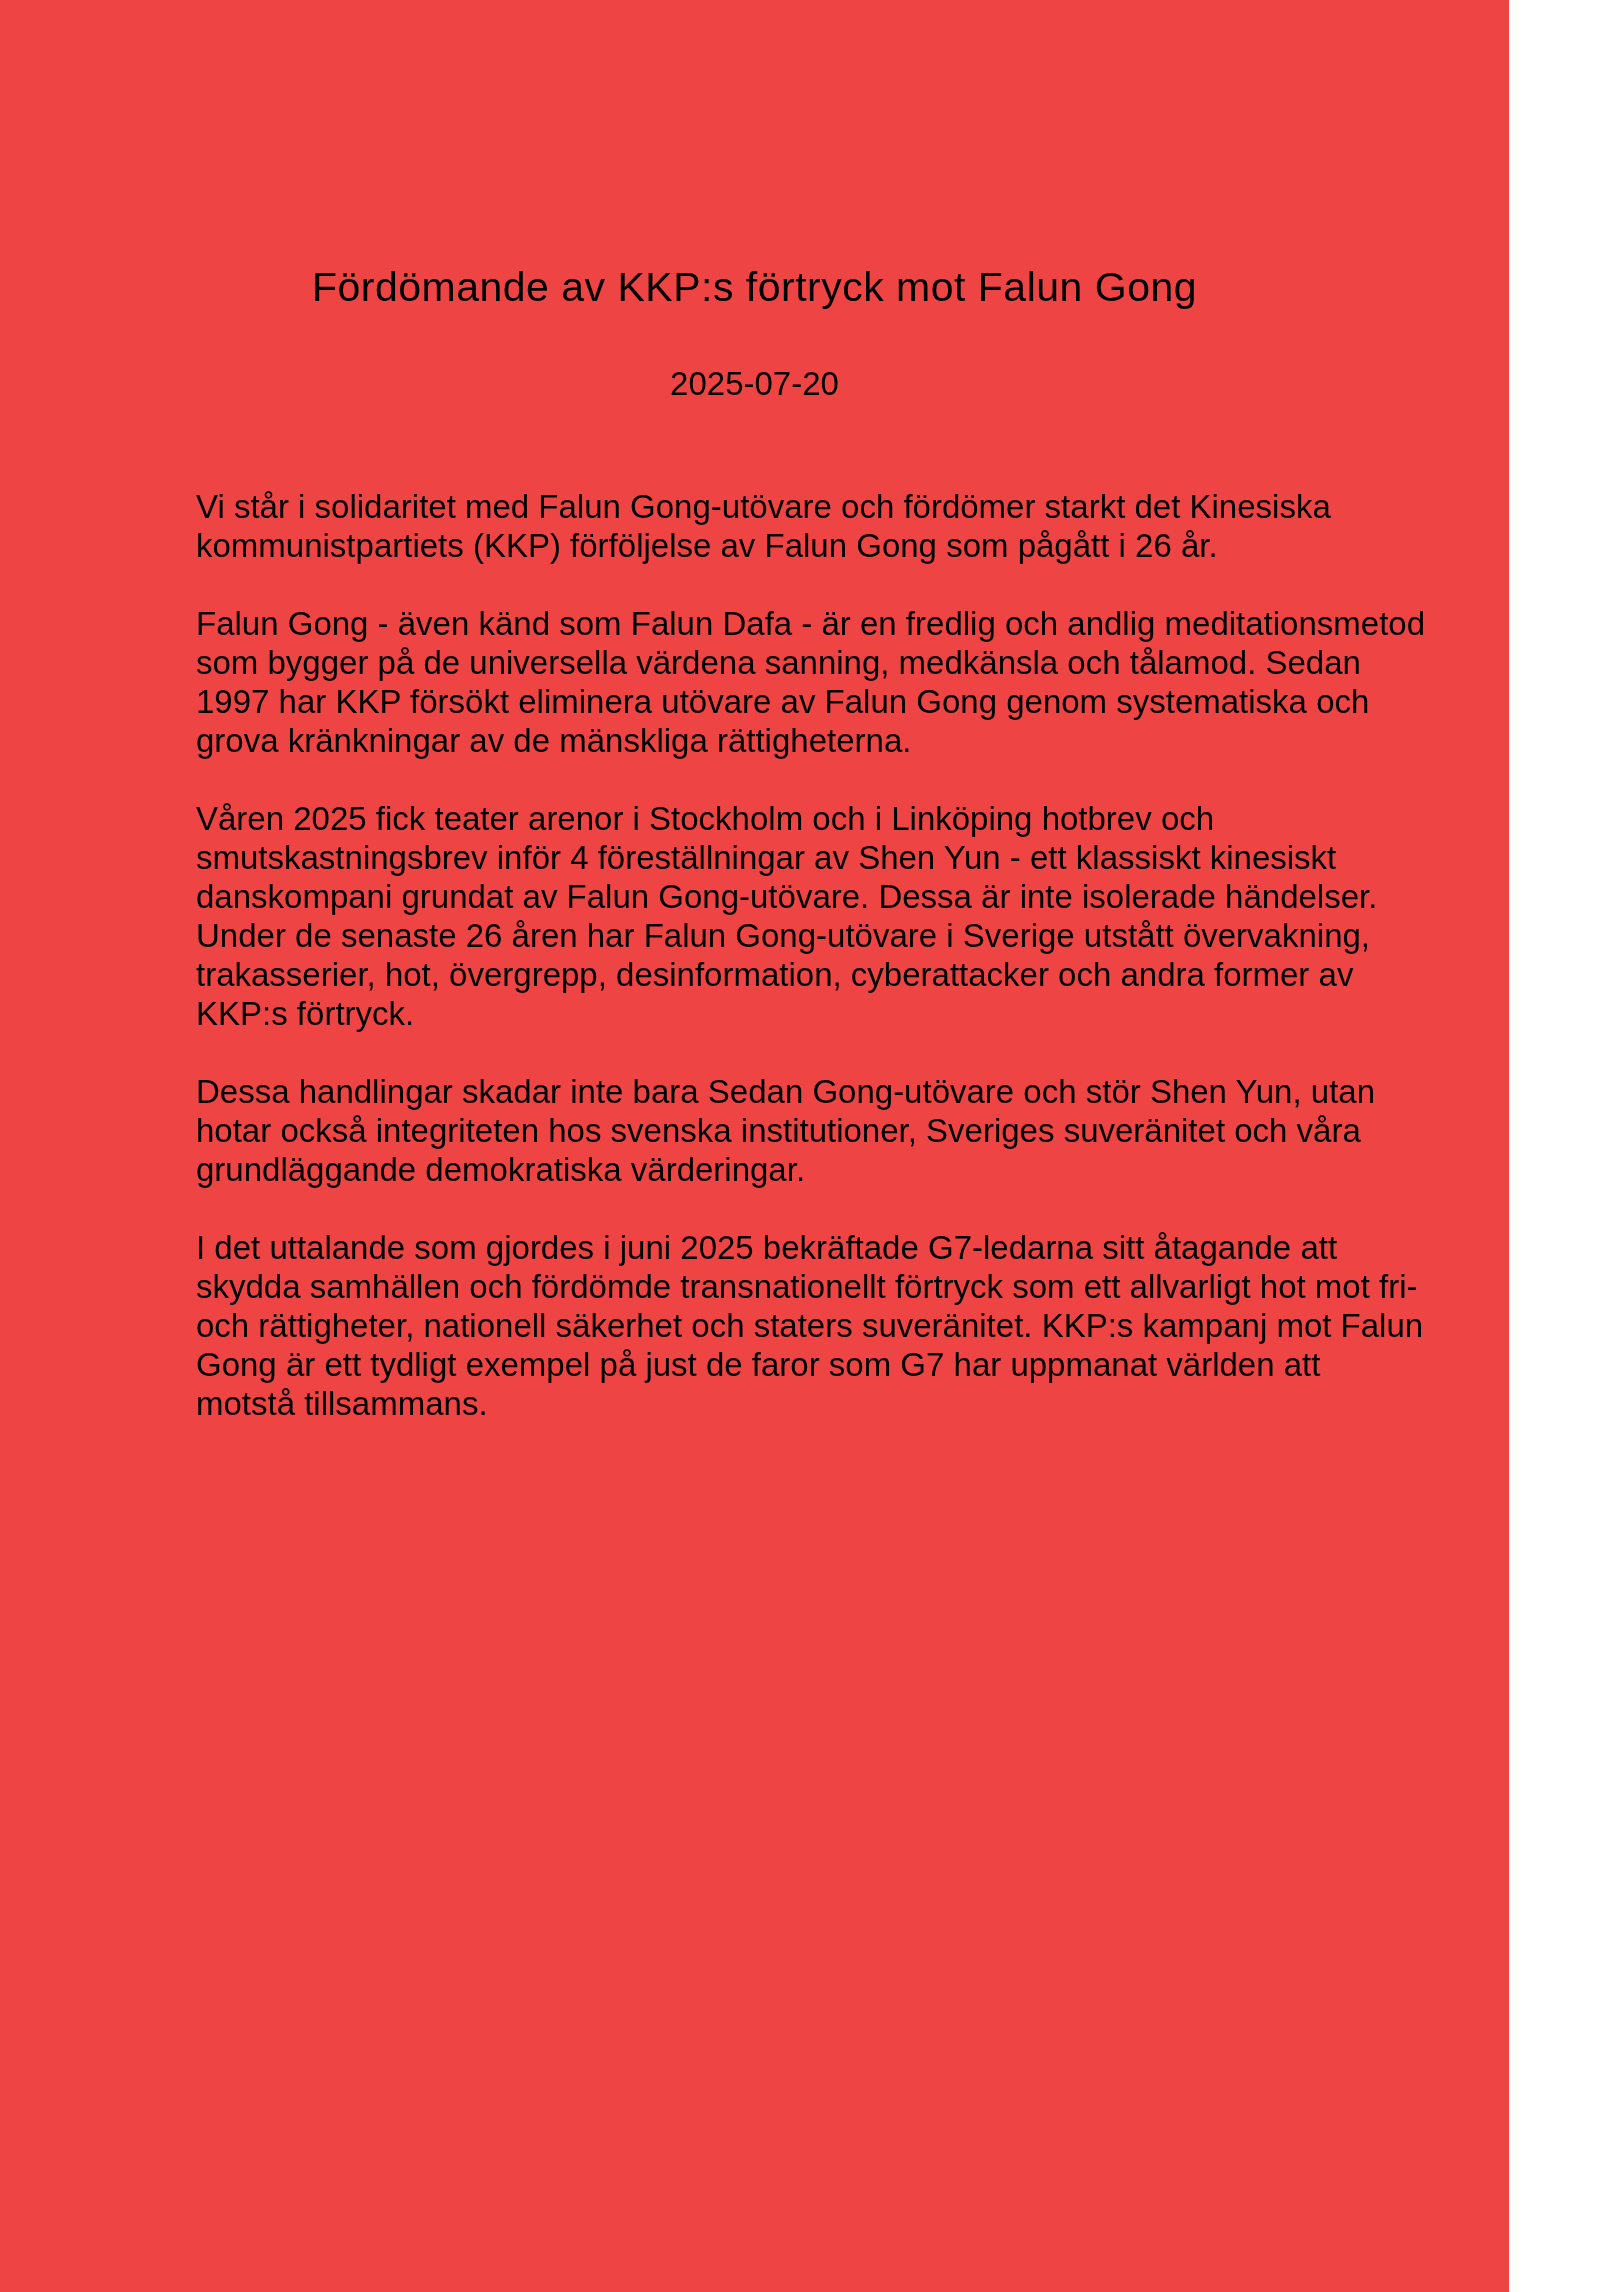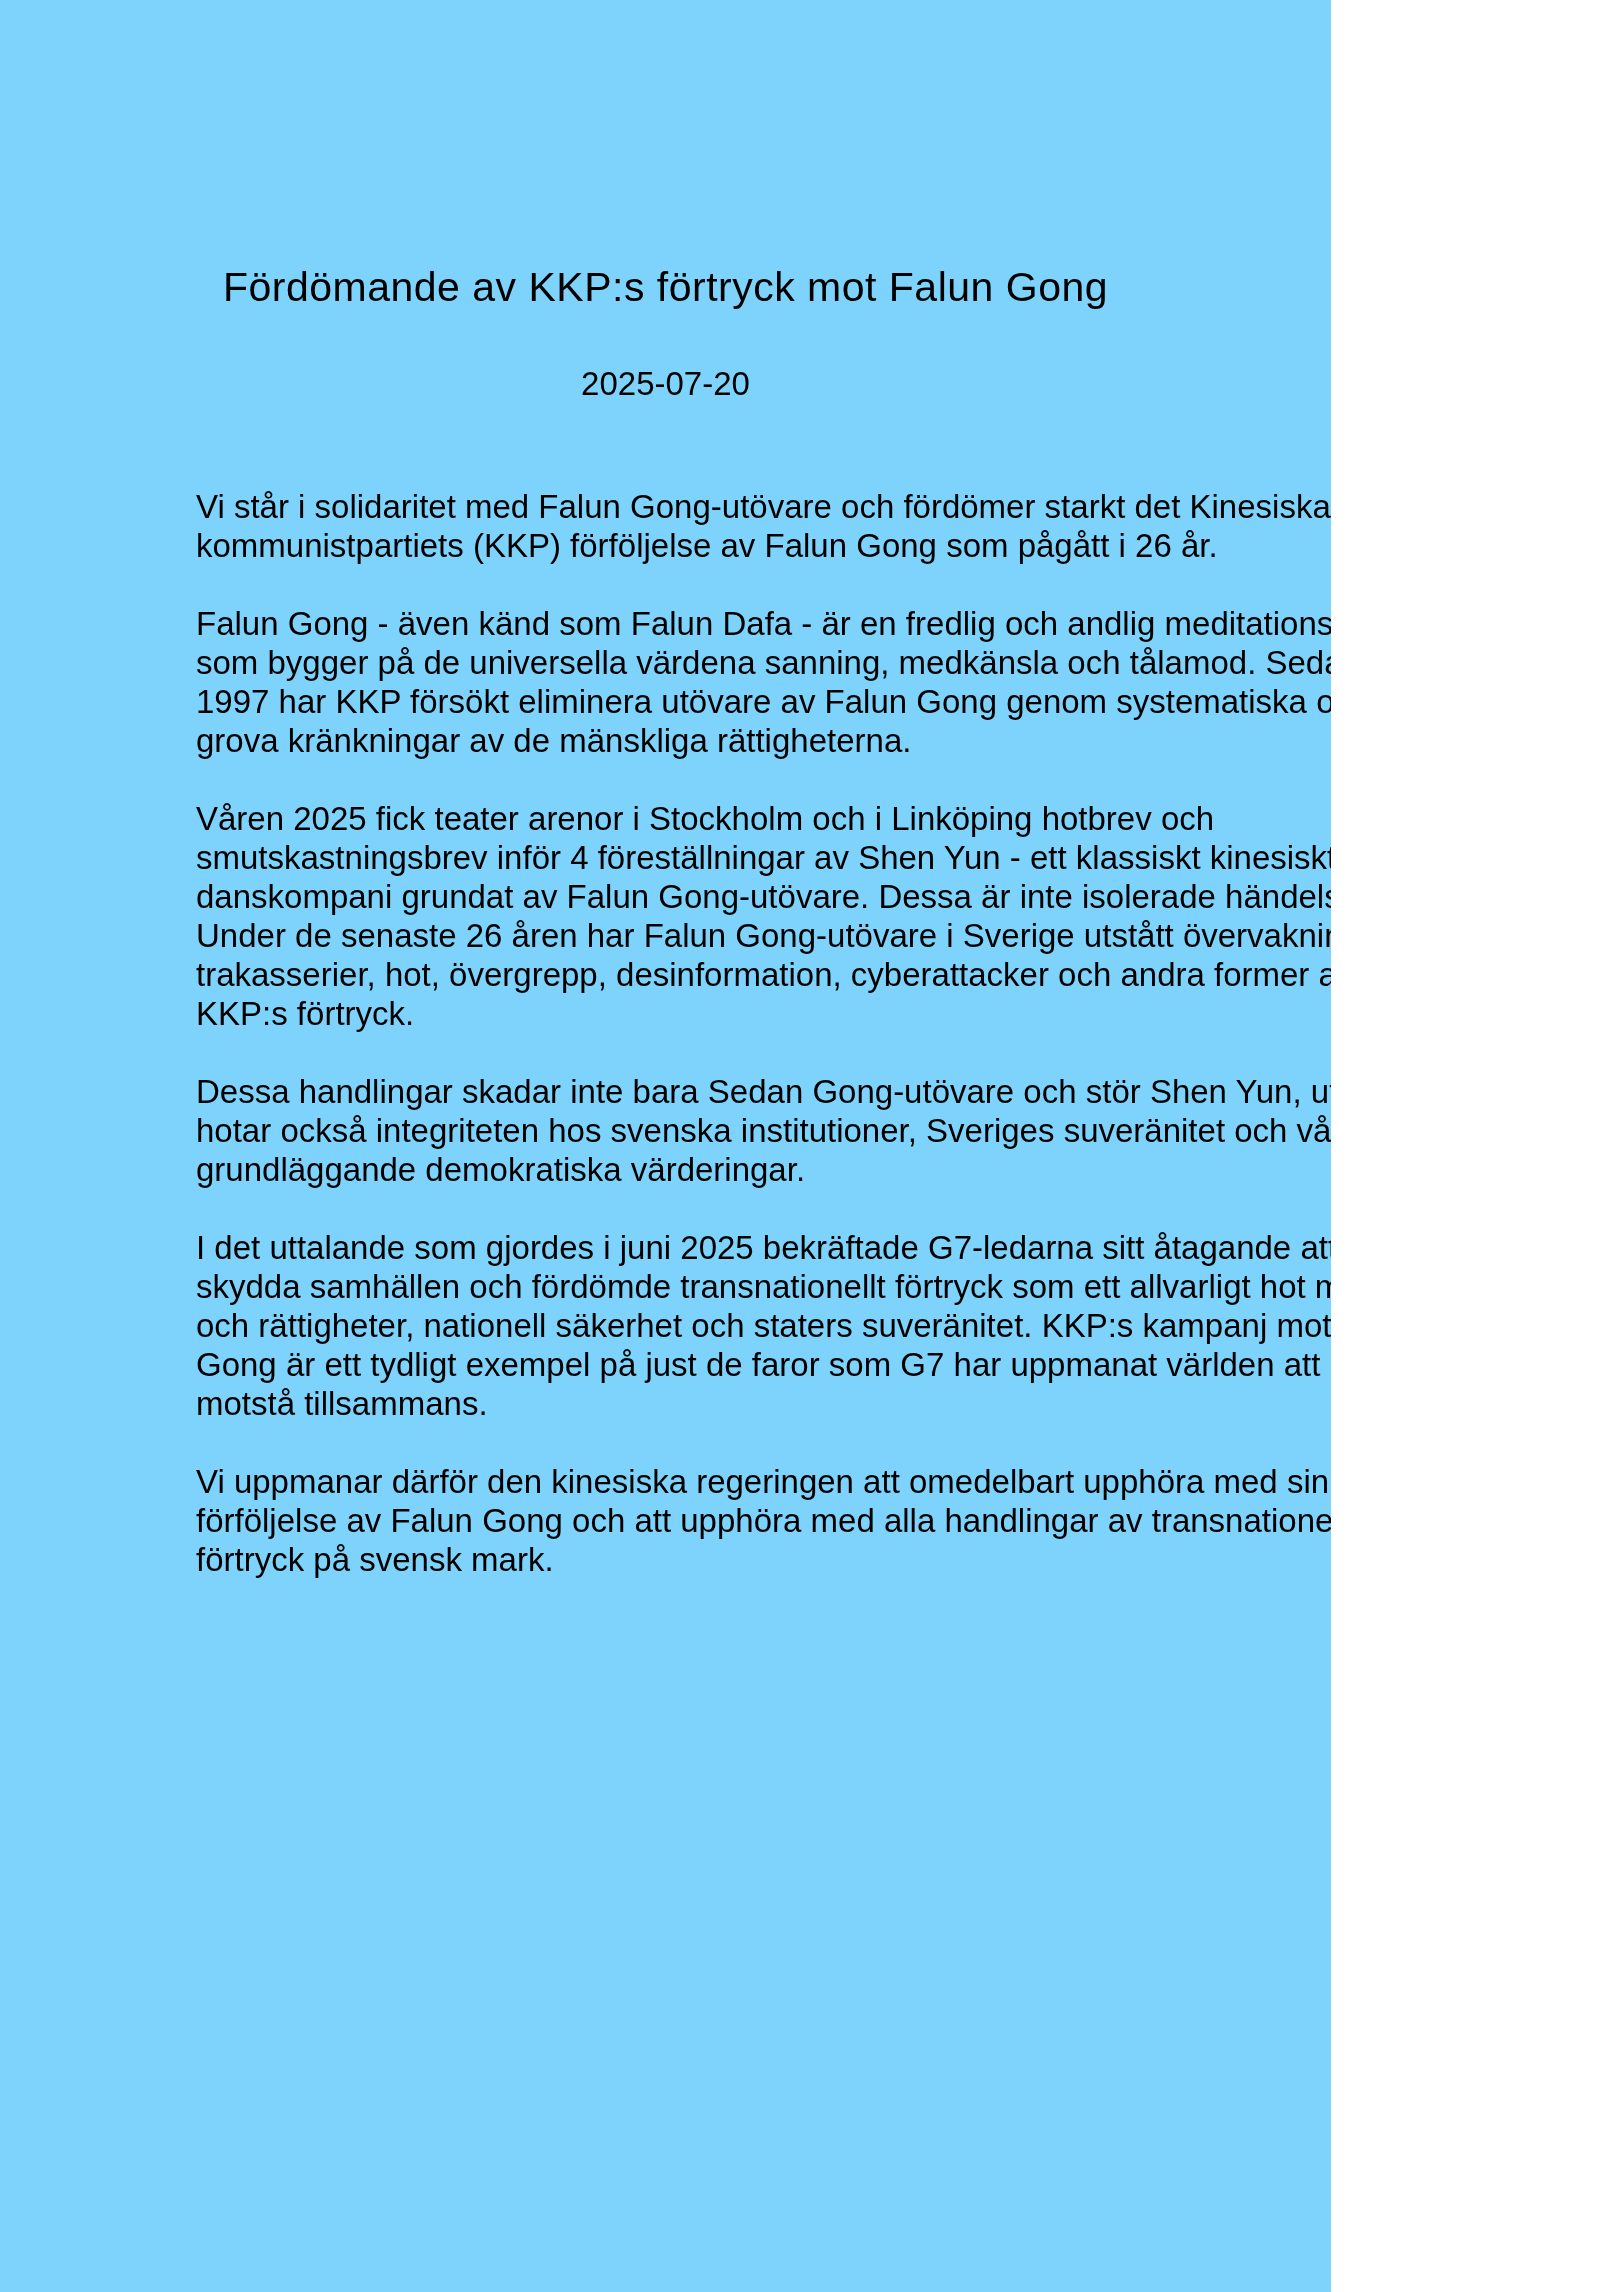--- a/index.html
+++ b/index.html
@@ -2,23 +2,23 @@
 <html lang="sv"><head>
 <meta charset="utf-8">
 <style>
   html, body {
     margin: 0;
     padding: 0;
     background: #ffffff;
   }
   .page {
     position: relative;
-    width: 1331px;
+    width: 1509px;
     height: 2293px;
-    background: #7dd3fc;
+    background: #ef4444;
     color: #000000;
     font-family: "Liberation Sans", sans-serif;
     overflow: hidden;
   }
   .doc-title {
     margin: 0;
     padding-top: 265px;
     font-size: 41px;
     line-height: 45px;
     font-weight: 400;
@@ -50,16 +50,15 @@
   <h1 class="doc-title">Fördömande av KKP:s förtryck mot Falun Gong</h1>
 
   <div class="doc-date">2025-07-20</div>
 
   <div class="doc-body">
       <p>Vi står i solidaritet med Falun Gong-utövare och fördömer starkt det Kinesiska kommunistpartiets (KKP) förföljelse av Falun Gong som pågått i 26 år.</p>
       <p>Falun Gong - även känd som Falun Dafa - är en fredlig och andlig meditationsmetod som bygger på de universella värdena sanning, medkänsla och tålamod. Sedan 1997 har KKP försökt eliminera utövare av Falun Gong genom systematiska och grova kränkningar av de mänskliga rättigheterna.</p>
       <p>Våren 2025 fick teater arenor i Stockholm och i Linköping hotbrev och smutskastningsbrev inför 4 föreställningar av Shen Yun - ett klassiskt kinesiskt danskompani grundat av Falun Gong-utövare. Dessa är inte isolerade händelser. Under de senaste 26 åren har Falun Gong-utövare i Sverige utstått övervakning, trakasserier, hot, övergrepp, desinformation, cyberattacker och andra former av KKP:s förtryck.</p>
       <p>Dessa handlingar skadar inte bara Sedan Gong-utövare och stör Shen Yun, utan hotar också integriteten hos svenska institutioner, Sveriges suveränitet och våra grundläggande demokratiska värderingar.</p>
       <p>I det uttalande som gjordes i juni 2025 bekräftade G7-ledarna sitt åtagande att skydda samhällen och fördömde transnationellt förtryck som ett allvarligt hot mot fri- och rättigheter, nationell säkerhet och staters suveränitet. KKP:s kampanj mot Falun Gong är ett tydligt exempel på just de faror som G7 har uppmanat världen att motstå tillsammans.</p>
-      <p>Vi uppmanar därför den kinesiska regeringen att omedelbart upphöra med sin förföljelse av Falun Gong och att upphöra med alla handlingar av transnationellt förtryck på svensk mark.</p>
     </div>
 </div>
 
 
 </body></html>

